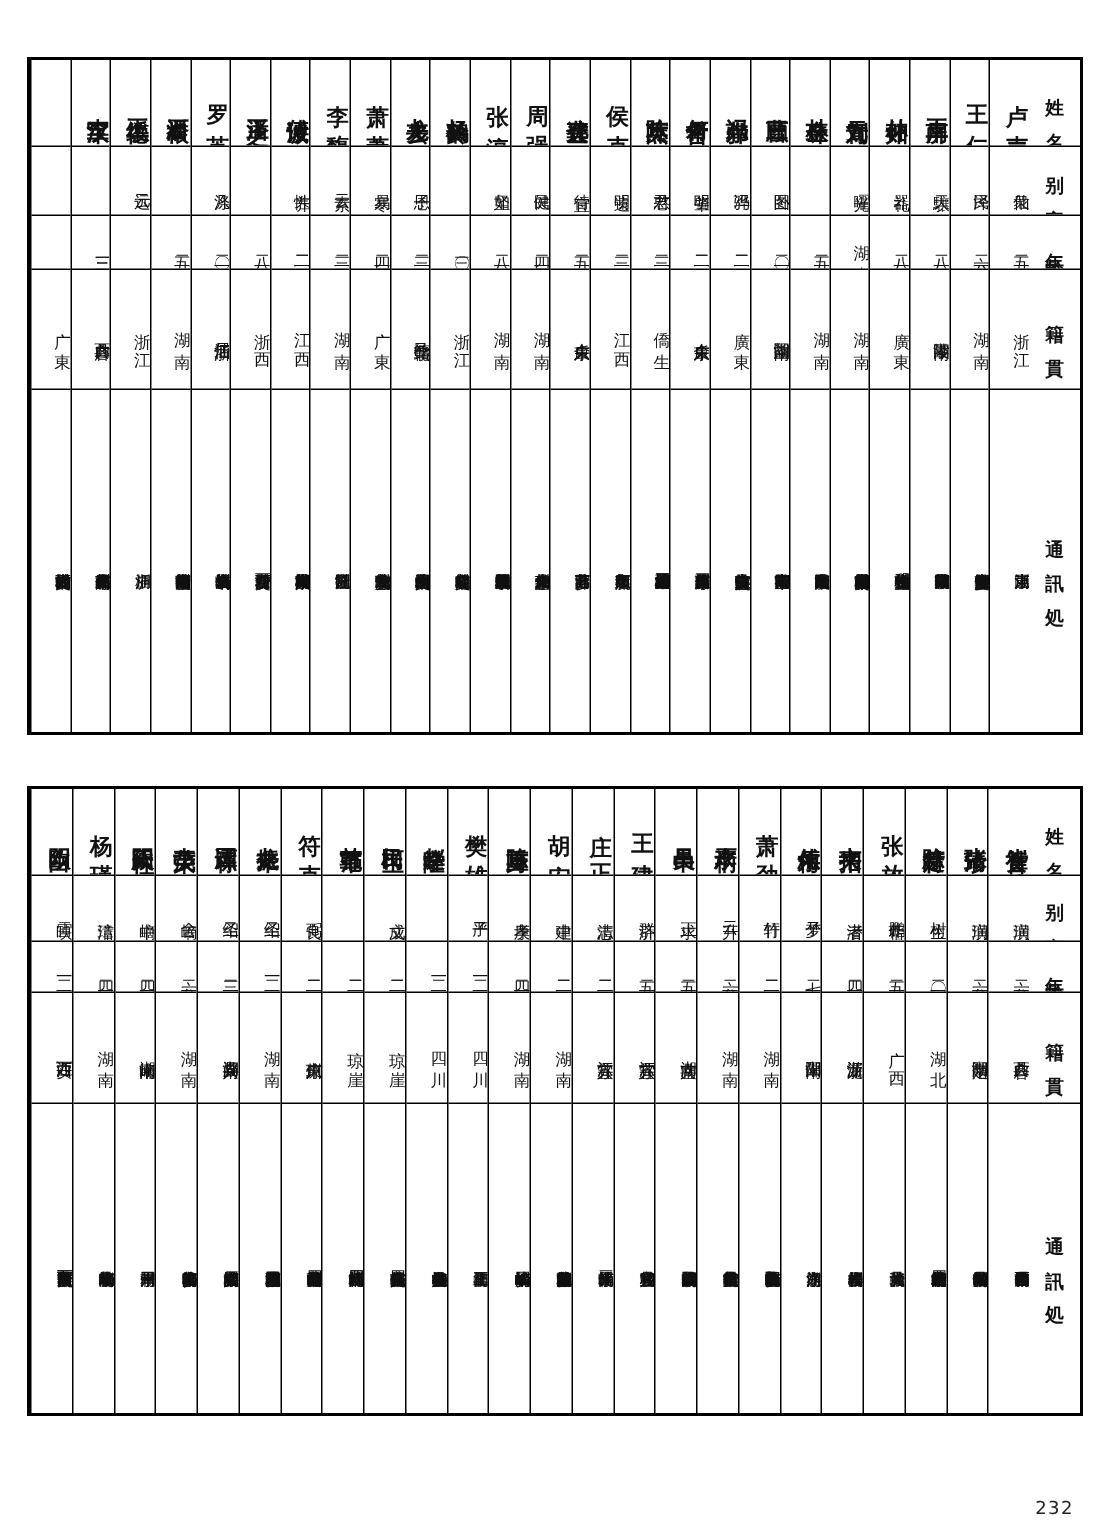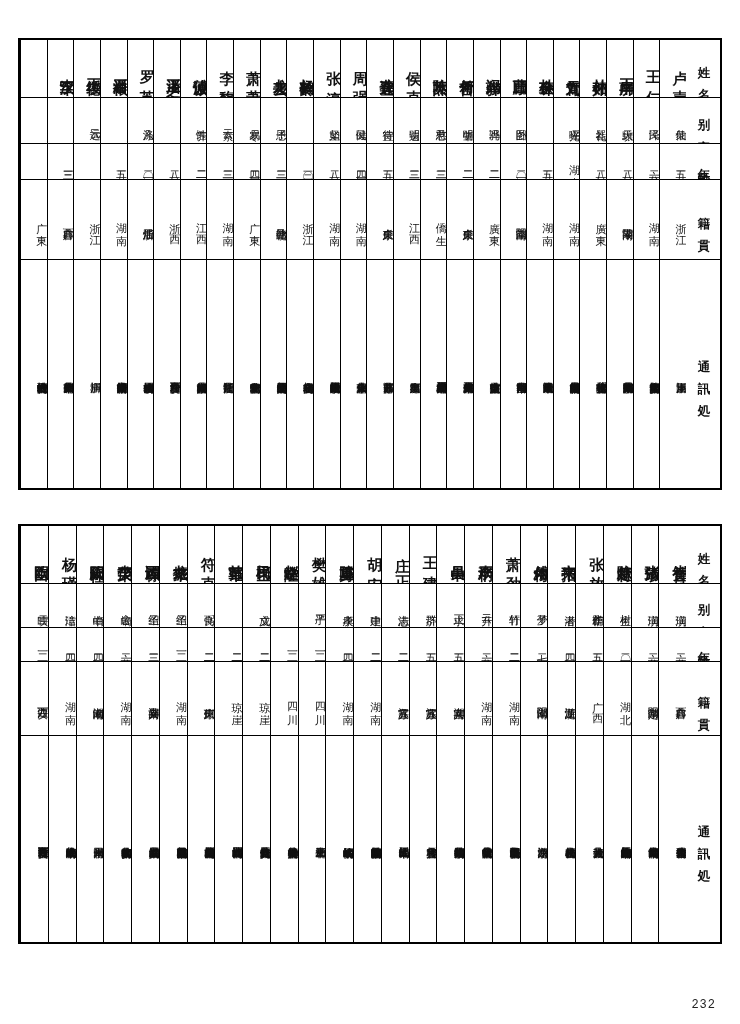--- a/index.html
+++ b/index.html
@@ -14,21 +14,20 @@
     color: #111;
     position: relative;
     overflow: hidden;
   }
   .page {
     width: 740px;
     height: 1024px;
     position: relative;
     box-sizing: border-box;
     padding: 38px 18px 10px 18px;
-    font-family: Liberation Mono, monospace;
   }
   .roster {
     border: 2px solid #000;
     box-sizing: border-box;
     display: flex;
     flex-direction: row-reverse;   
     width: 100%;
   }
   .roster.top { height: 452px; }
   .roster.bottom { height: 420px; margin-top: 34px; }

